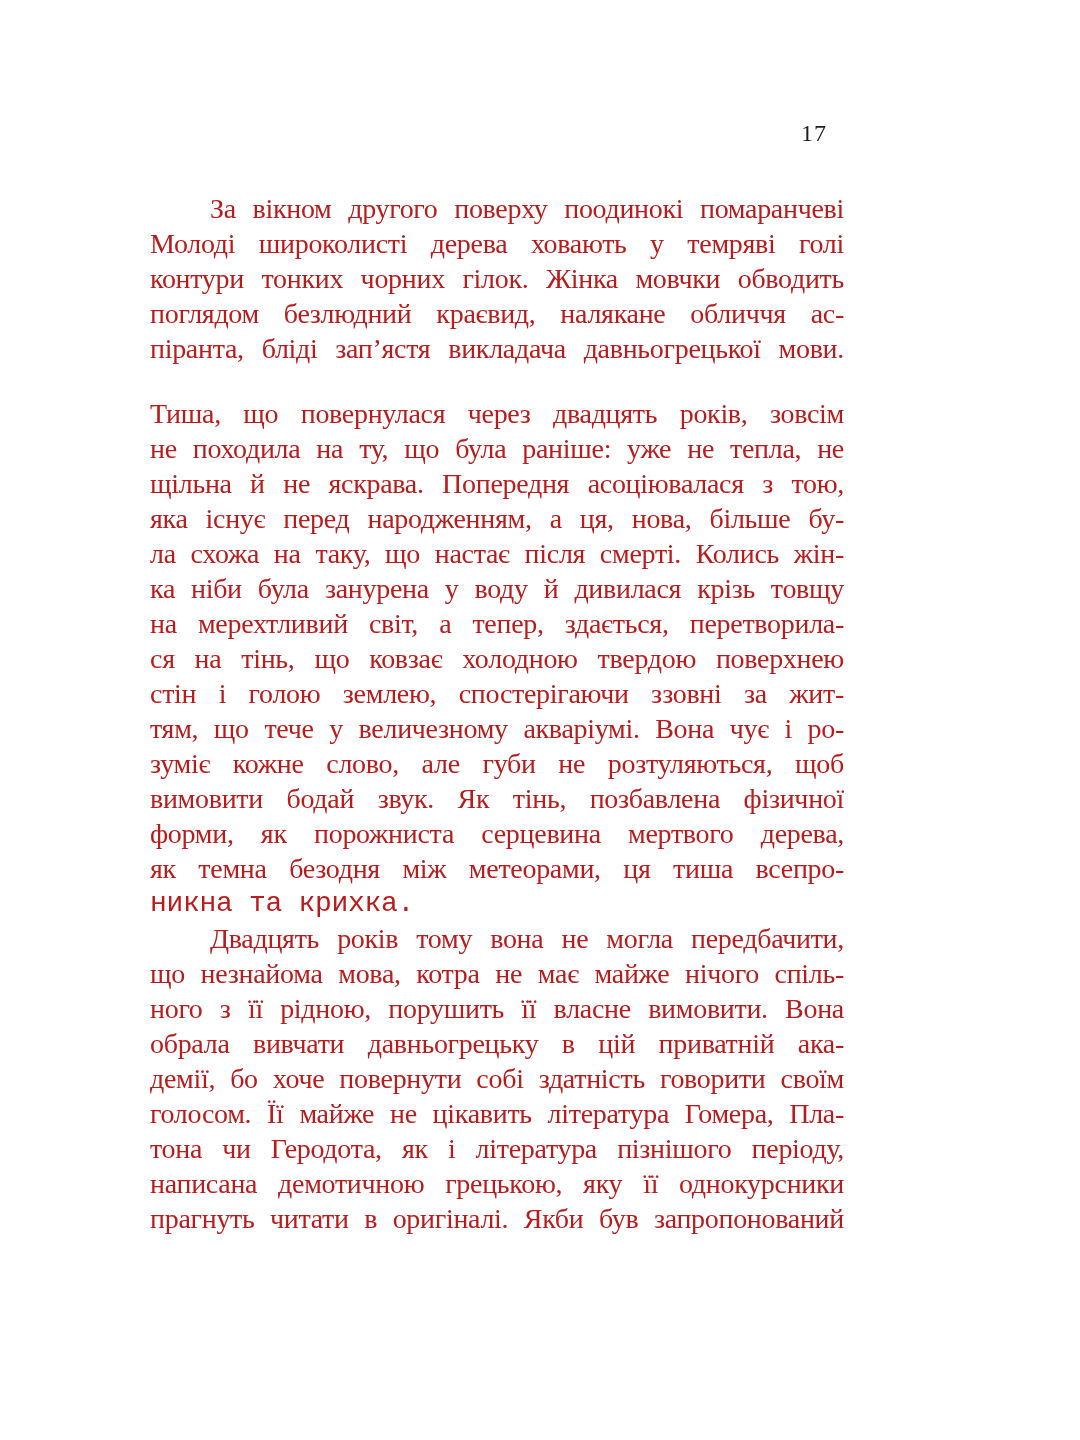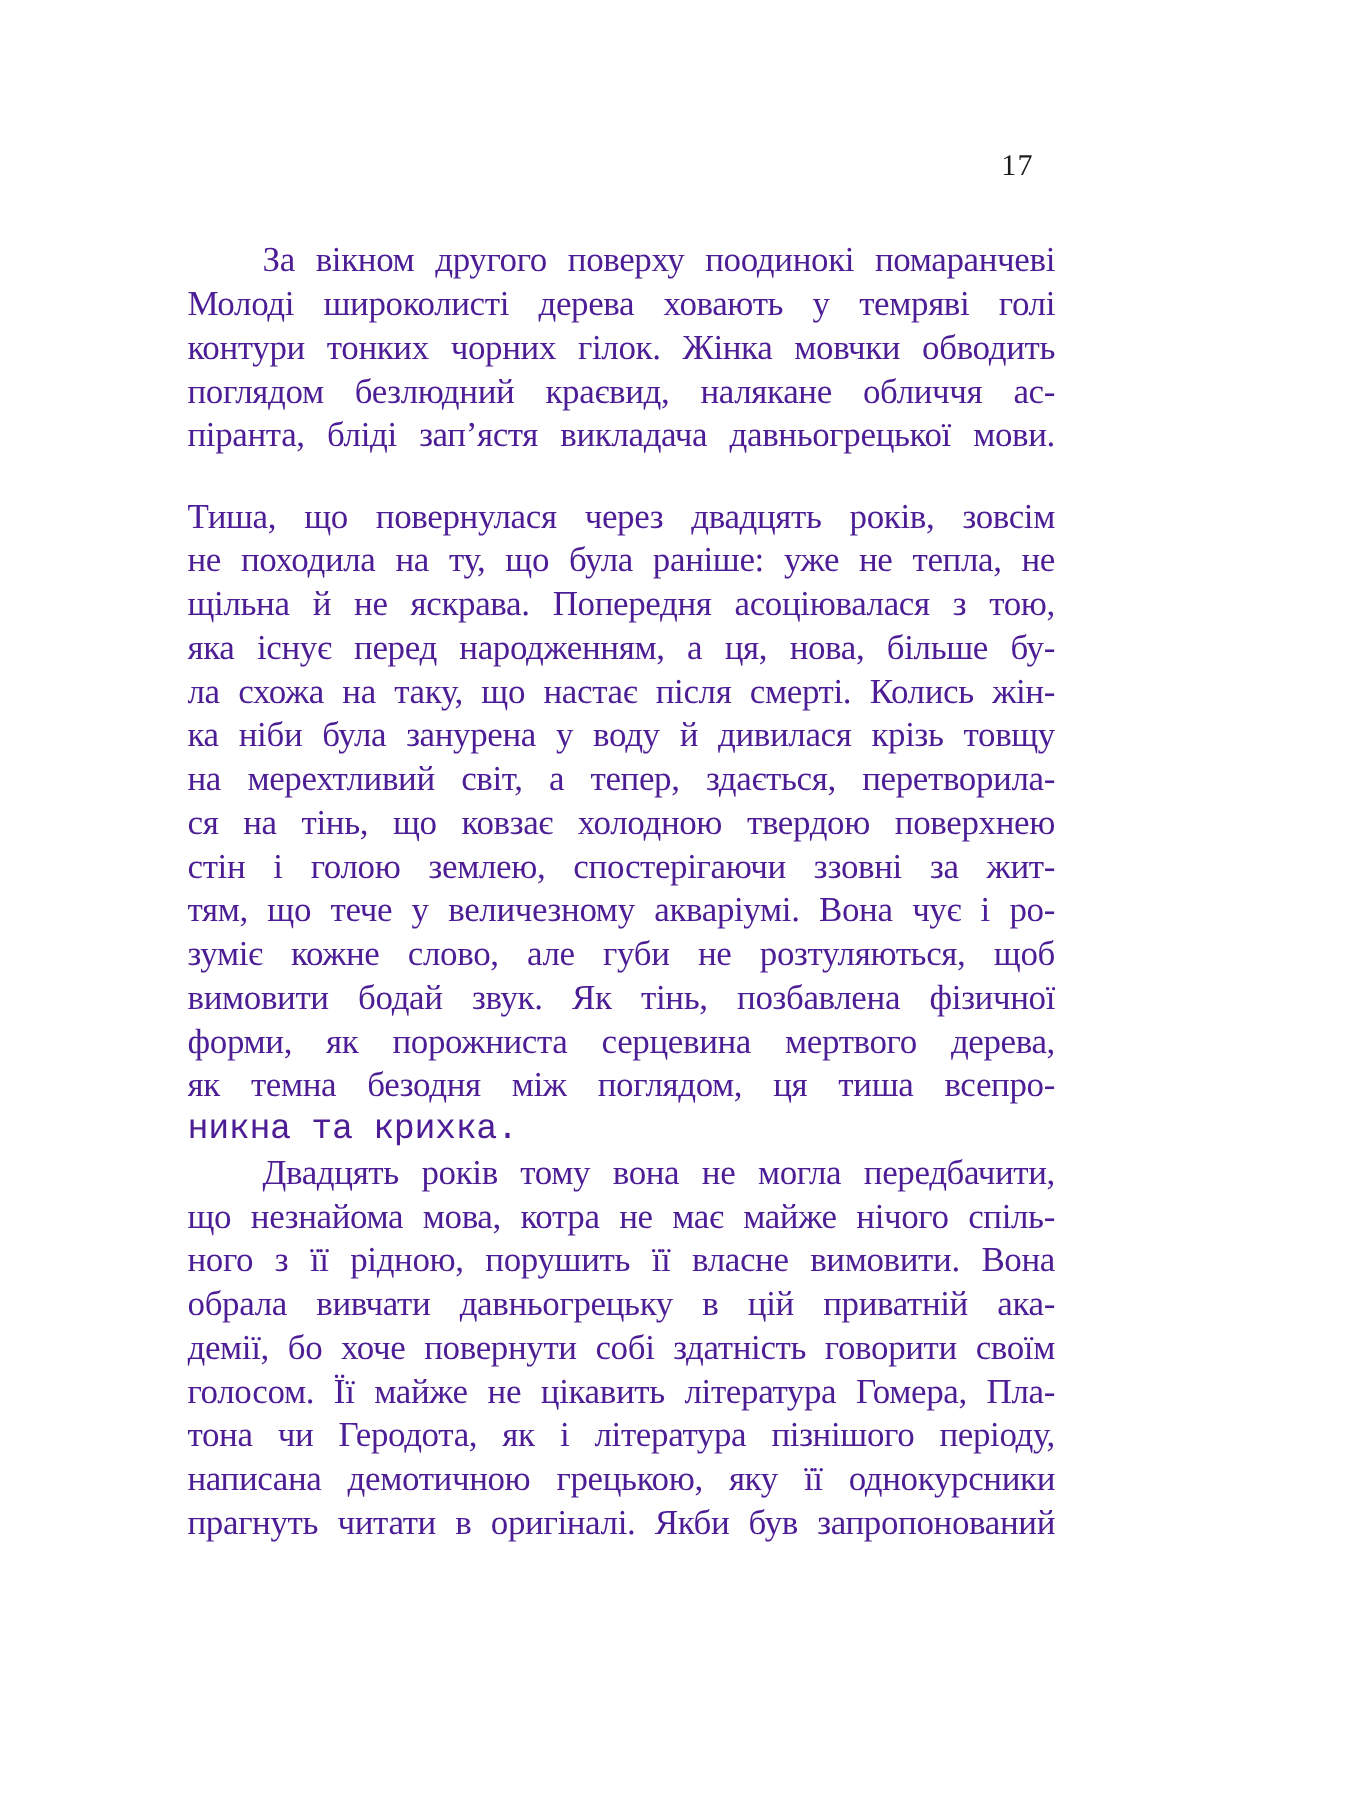--- a/index.html
+++ b/index.html
@@ -61,21 +61,21 @@
     text-align: left;
     text-align-last: left;
     font-family: Liberation Mono, monospace;
   }
 </style>
 </head>
 <body style="background: rgb(255, 255, 255);">
 
 <div class="sheet">
   <div class="page-number" style="color: rgb(29, 29, 29);">17</div>
-  <div class="text-block" style="color: #4c1d95;">
+  <div class="text-block" style="color: #b91c1c;">
       <div class="paragraph">
         <div class="line first-indented">За вікном другого поверху поодинокі помаранчеві</div>
         <div class="line">Молоді широколисті дерева ховають у темряві голі</div>
         <div class="line">контури тонких чорних гілок. Жінка мовчки обводить</div>
         <div class="line">поглядом безлюдний краєвид, налякане обличчя ас-</div>
         <div class="line">піранта, бліді зап’ястя викладача давньогрецької мови.</div>
       </div>
       <div class="paragraph gap-before">
         <div class="line">Тиша, що повернулася через двадцять років, зовсім</div>
         <div class="line">не походила на ту, що була раніше: уже не тепла, не</div>
@@ -83,21 +83,21 @@
         <div class="line">яка існує перед народженням, а ця, нова, більше бу-</div>
         <div class="line">ла схожа на таку, що настає після смерті. Колись жін-</div>
         <div class="line">ка ніби була занурена у воду й дивилася крізь товщу</div>
         <div class="line">на мерехтливий світ, а тепер, здається, перетворила-</div>
         <div class="line">ся на тінь, що ковзає холодною твердою поверхнею</div>
         <div class="line">стін і голою землею, спостерігаючи ззовні за жит-</div>
         <div class="line">тям, що тече у величезному акваріумі. Вона чує і ро-</div>
         <div class="line">зуміє кожне слово, але губи не розтуляються, щоб</div>
         <div class="line">вимовити бодай звук. Як тінь, позбавлена фізичної</div>
         <div class="line">форми, як порожниста серцевина мертвого дерева,</div>
-        <div class="line">як темна безодня між поглядом, ця тиша всепро-</div>
+        <div class="line">як темна безодня між метеорами, ця тиша всепро-</div>
         <div class="line last-short">никна та крихка.</div>
       </div>
       <div class="paragraph">
         <div class="line first-indented">Двадцять років тому вона не могла передбачити,</div>
         <div class="line">що незнайома мова, котра не має майже нічого спіль-</div>
         <div class="line">ного з її рідною, порушить її власне вимовити. Вона</div>
         <div class="line">обрала вивчати давньогрецьку в цій приватній ака-</div>
         <div class="line">демії, бо хоче повернути собі здатність говорити своїм</div>
         <div class="line">голосом. Її майже не цікавить література Гомера, Пла-</div>
         <div class="line">тона чи Геродота, як і література пізнішого періоду,</div>

